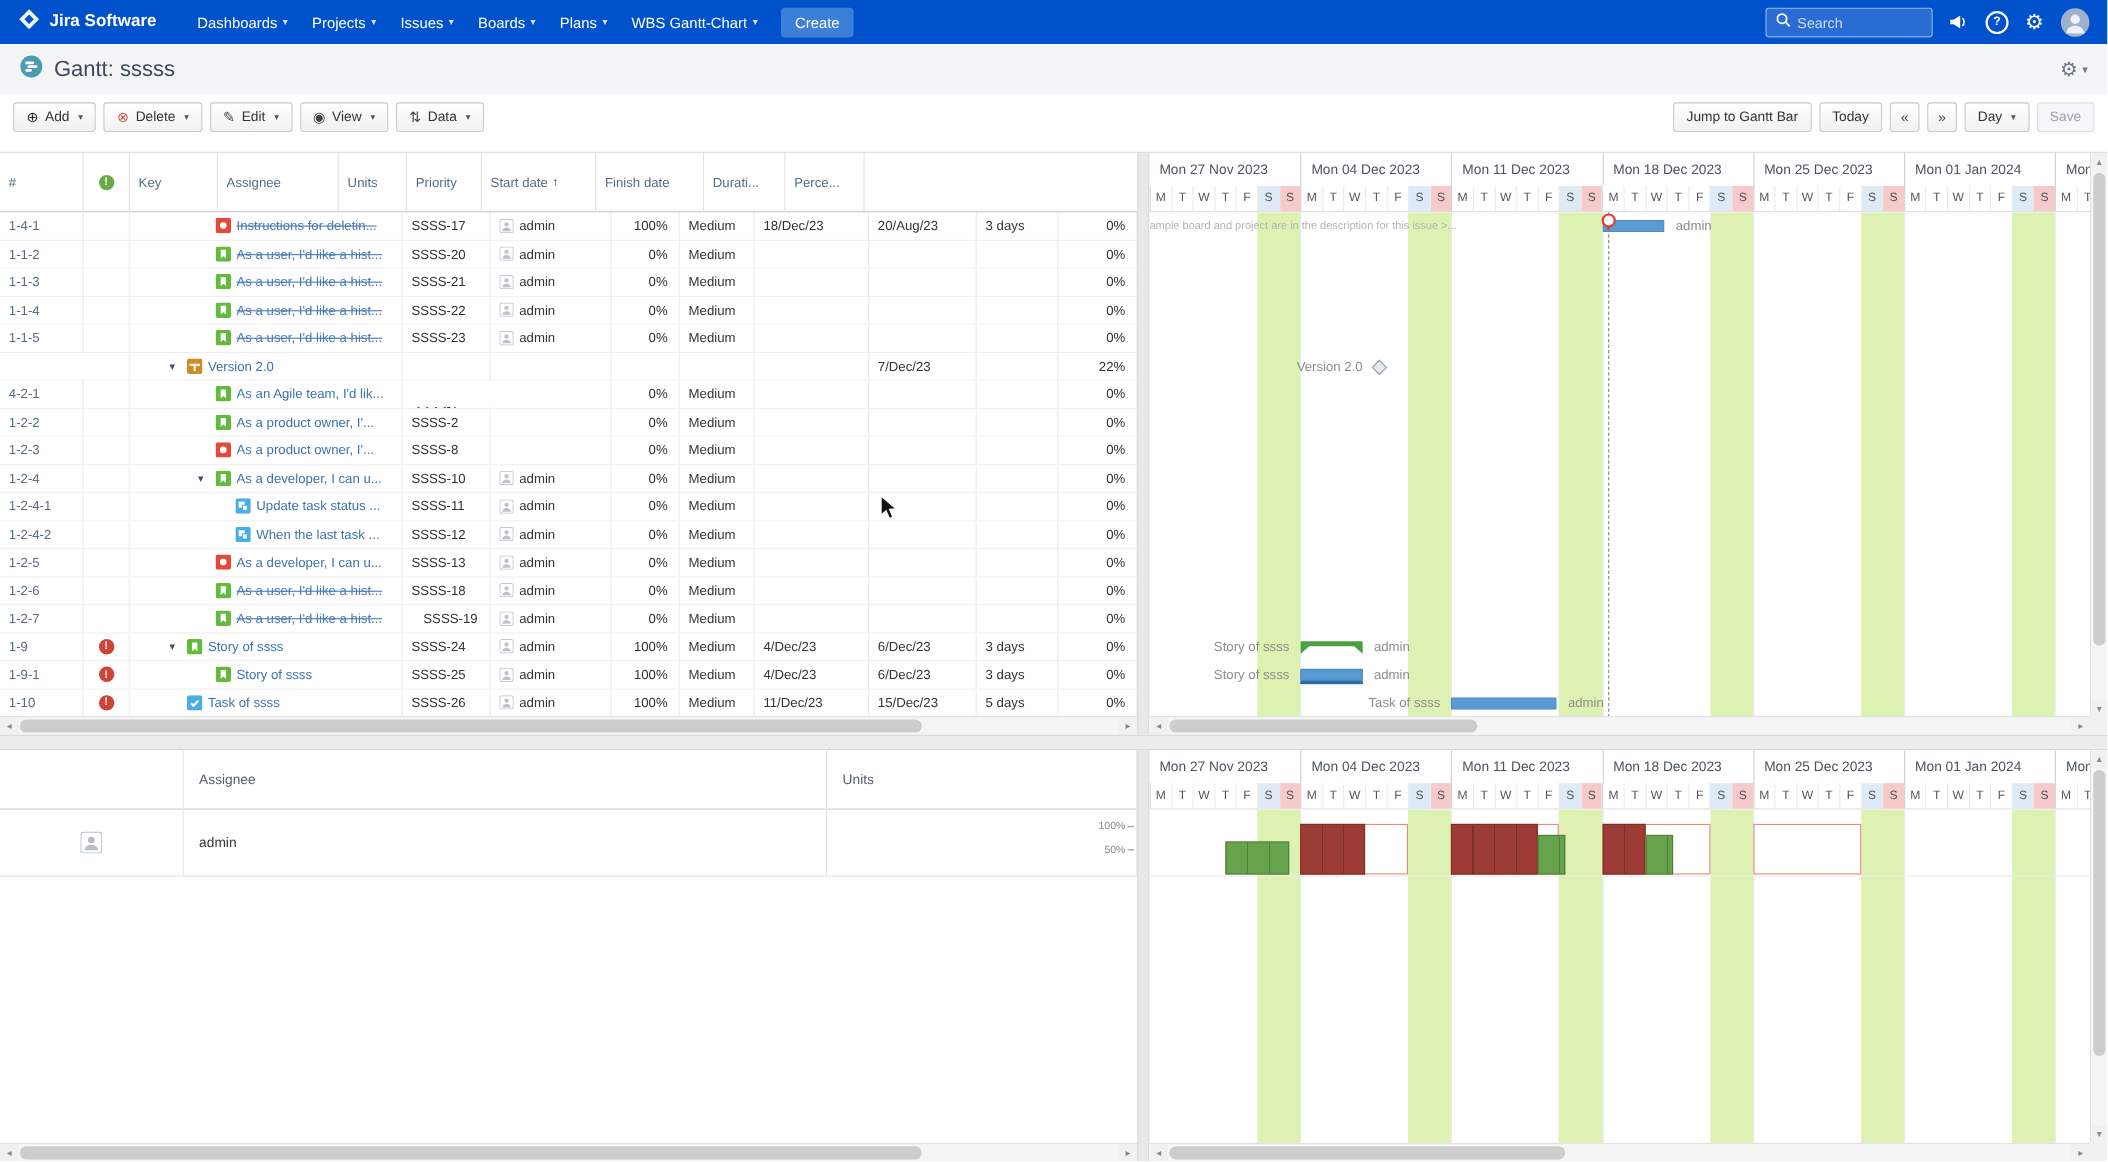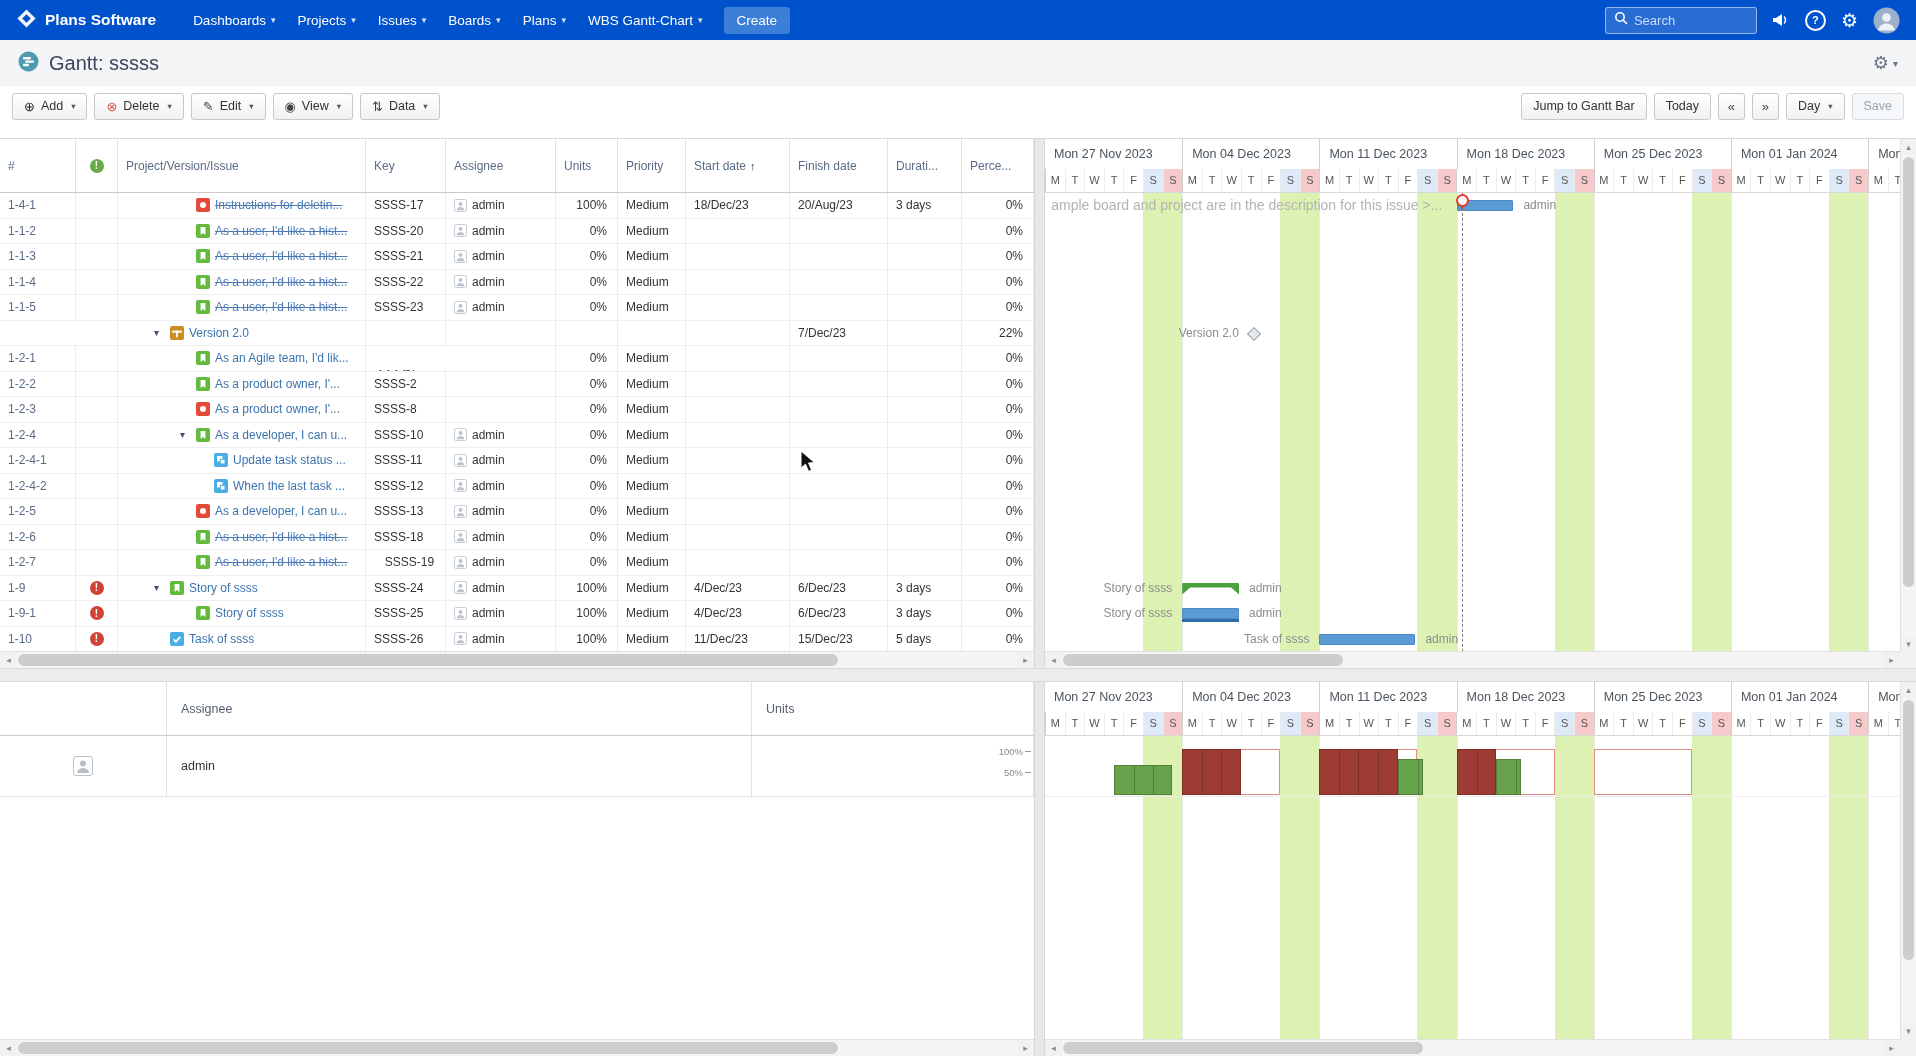--- a/index.html
+++ b/index.html
@@ -99,22 +99,22 @@
   .band { position:absolute; top:0; bottom:0; width:39.2px; background:#ddf2b2; }
   .weekline { position:absolute; top:0; bottom:0; width:1px; background:#e9e9e9; }
   .gbar { position:absolute; height:11px; border-radius:1px; cursor:pointer; }
   .gbar.blue { background:#5b9bd5; border:1px solid #4d89c0; box-sizing:border-box; }
   .gbar.blue.progress::after { content:""; position:absolute; left:-1px; right:-1px; bottom:-4px; height:3px; background:#2e6ca8; }
   .gbar.summary { background:#4ca13f; height:12px; clip-path:polygon(0 0,100% 0,100% 100%,86% 42%,14% 42%,0 100%); }
   .gmilestone { position:absolute; width:8px; height:8px; background:#e4e9ee; border:1px solid #97a0aa;
                 transform:rotate(45deg); cursor:pointer; }
   .glabel { position:absolute; font-size:12px; color:#8c8c8c; white-space:nowrap; line-height:25.5px; height:25.5px; }
   .glabel.leftof { transform:translateX(-100%); }
-  .gclip { position:absolute; font-size:14px; color:#b3b3b3; white-space:nowrap; overflow:hidden;
-           text-align:center; line-height:25.5px; height:25.5px; }
+  .gclip { position:absolute; font-size:10px; color:#b3b3b3; white-space:nowrap; overflow:hidden;
+           text-align:left; line-height:25.5px; height:25.5px; }
   .today-line { position:absolute; top:0; bottom:0; width:0; border-left:1px dashed #808080; }
   .today-pin { position:absolute; width:9px; height:9px; border:2px solid #e6382b; border-radius:50%; background:#fff; }
   .today-pin::after { content:""; position:absolute; left:3.5px; top:9px; width:2px; height:4px; background:#e6382b; }
 
   
   .res-head { display:flex; height:54px; border-bottom:1px solid #ccc; box-sizing:border-box; }
   .rc { box-sizing:border-box; border-right:1px solid #e2e2e2; display:flex; align-items:center;
         padding-left:14px; font-size:12.5px; color:#55606e; overflow:hidden; }
   .c1 { width:167px; flex:0 0 167px; justify-content:center; padding-left:0; }
   .c2 { width:585px; flex:0 0 585px; }
@@ -157,21 +157,21 @@
 <body>
 
 <div class="app">
 
   <nav class="topnav">
     <div class="brand">
       <span><svg width="21" height="21" viewBox="0 0 22 22">
             <path d="M11 1.5 L20.5 11 L11 20.5 L1.5 11 Z" fill="#fff" opacity=".95"></path>
             <path d="M11 6.5 L15.5 11 L11 15.5 L6.5 11 Z" fill="#0052cc"></path>
           </svg></span>
-      <span>Plans Software</span>
+      <span>Jira Software</span>
     </div>
     <div class="nav-menus" id="nav-menus">
         <div class="nav-item">
           <span>Dashboards</span>
           <span class="caret">▾</span>
         </div>
         <div class="nav-item">
           <span>Projects</span>
           <span class="caret">▾</span>
         </div>
@@ -286,23 +286,20 @@
 
   <div class="main-top">
     <div class="panel tl">
       <div id="thead">
           <div class="th" style="width: 76px; flex: 0 0 76px;">
             <span>#</span>
           </div>
           <div class="th center" style="width: 42px; flex: 0 0 42px;">
             <div class="status-dot ok">!</div>
           </div>
-          <div class="th" style="width: 248px; flex: 0 0 248px;">
-            <span>Project/Version/Issue</span>
-          </div>
           <div class="th" style="width: 80px; flex: 0 0 80px;">
             <span>Key</span>
           </div>
           <div class="th" style="width: 110px; flex: 0 0 110px;">
             <span>Assignee</span>
           </div>
           <div class="th" style="width: 62px; flex: 0 0 62px;">
             <span>Units</span>
           </div>
           <div class="th" style="width: 68px; flex: 0 0 68px;">
@@ -592,21 +589,21 @@
             </div>
             <div class="td " style="width: 74px; flex: 0 0 74px;">
               <span></span>
             </div>
             <div class="td right" style="width: 72px; flex: 0 0 72px;">
               <span>22%</span>
             </div>
           </div>
           <div class="trw">
             <div class="td " style="width: 76px; flex: 0 0 76px;">
-              <span class="num">1-2-1</span>
+              <span class="num">4-2-1</span>
             </div>
             <div class="td center" style="width: 42px; flex: 0 0 42px;"></div>
             <div class="td " style="width: 248px; flex: 0 0 248px; padding-left: 62px;">
               <span class="arrow-slot"></span>
               <span class="type-ico">
                 <svg viewBox="0 0 14 14">
                   <rect width="14" height="14" rx="2" fill="#63ba3c"></rect>
                   <path d="M4.6 3h4.8v8L7 8.9 4.6 11z" fill="#fff"></path>
                 </svg>
               </span>

